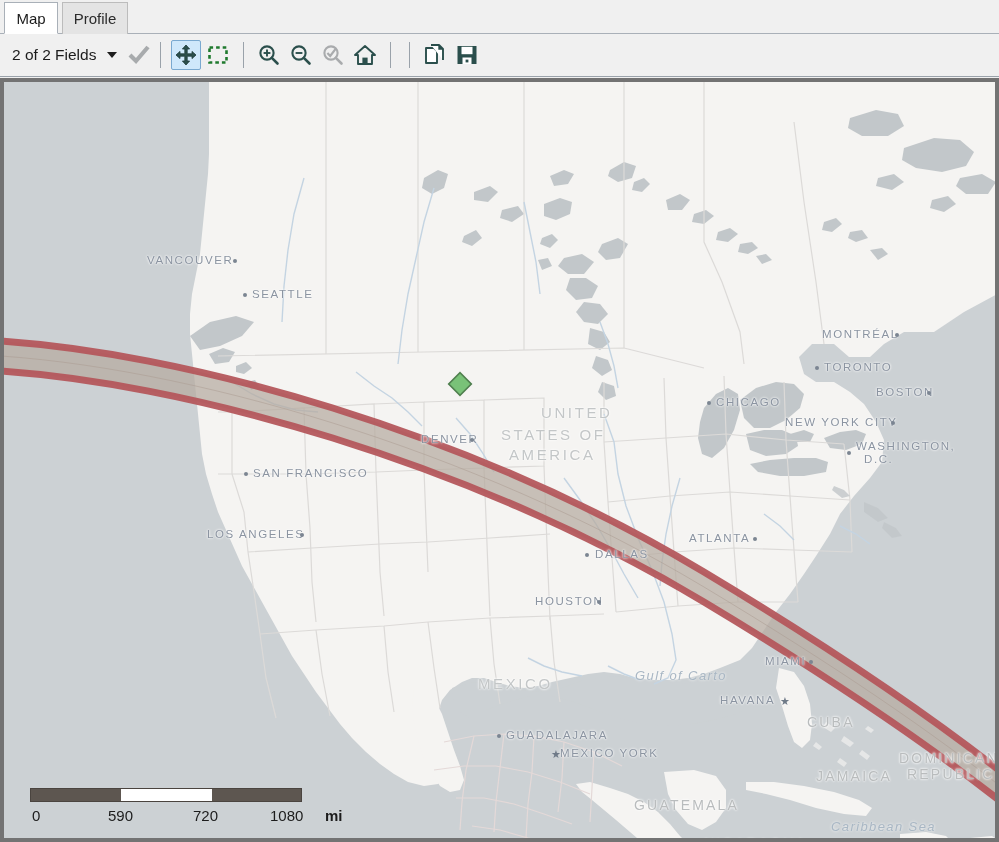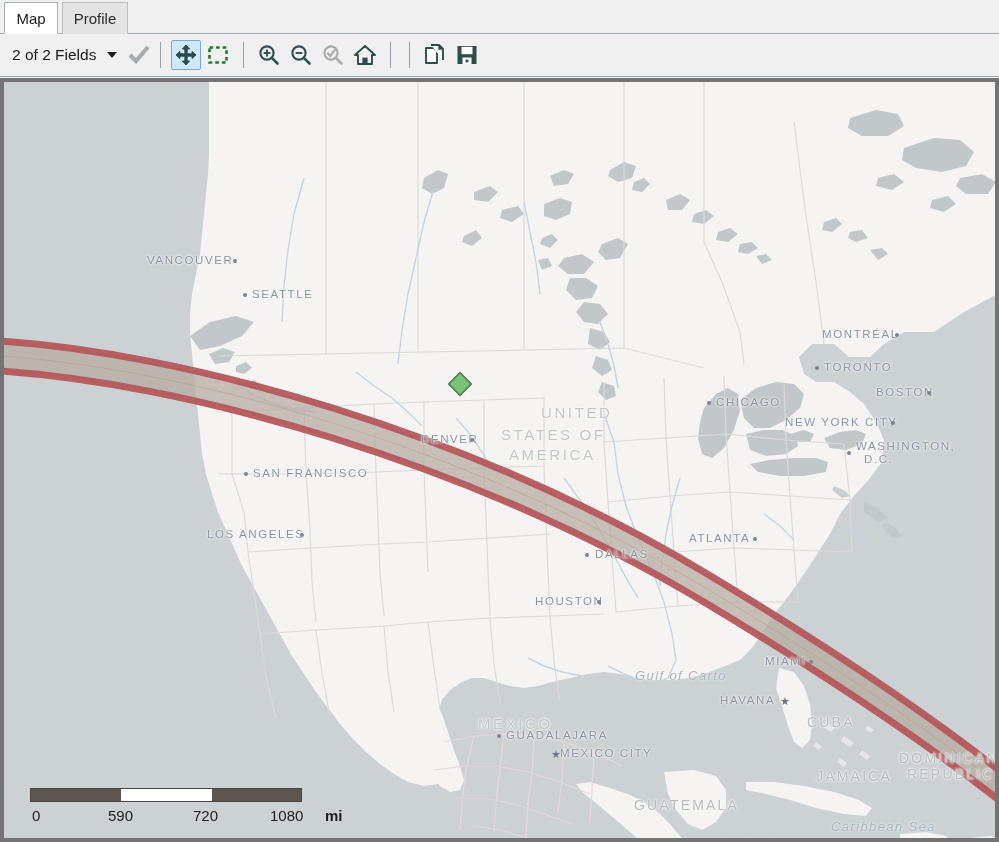--- a/index.html
+++ b/index.html
@@ -407,28 +407,28 @@
         <div class="dot" style="left: 811px; top: 284px;"></div>
         <div class="lbl city" style="left: 872px; top: 304px;">BOSTON</div>
         <div class="dot" style="left: 923px; top: 309px;"></div>
         <div class="lbl city" style="left: 781px; top: 334px;">NEW YORK CITY</div>
         <div class="dot" style="left: 887px; top: 339px;"></div>
         <div class="lbl city" style="left: 852px; top: 358px;">WASHINGTON,</div>
         <div class="dot" style="left: 843px; top: 369px;"></div>
         <div class="lbl city" style="left: 860px; top: 371px;">D.C.</div>
         <div class="lbl city" style="left: 502px; top: 647px;">GUADALAJARA</div>
         <div class="dot" style="left: 493px; top: 652px;"></div>
-        <div class="lbl city" style="left: 556px; top: 665px;">MEXICO CITY</div>
+        <div class="lbl city" style="left: 556px; top: 665px;">MEXICO YORK</div>
         <div class="star" style="left: 547px; top: 667px;">★</div>
         <div class="lbl city" style="left: 716px; top: 612px;">HAVANA</div>
         <div class="star" style="left: 776px; top: 614px;">★</div>
         <div class="lbl country big" style="left: 513px; top: 322px; margin-left: 24px;">UNITED</div>
         <div class="lbl country big" style="left: 497px; top: 344px;">STATES OF</div>
         <div class="lbl country big" style="left: 505px; top: 364px;">AMERICA</div>
-        <div class="lbl country big" style="left: 474px; top: 593px; margin-top: 40px;">MEXICO</div>
+        <div class="lbl country big" style="left: 474px; top: 593px;">MEXICO</div>
         <div class="lbl country" style="left: 630px; top: 715px;">GUATEMALA</div>
         <div class="lbl country" style="left: 700px; top: 754px;">NICARAGUA</div>
         <div class="lbl country" style="left: 803px; top: 632px;">CUBA</div>
         <div class="lbl country" style="left: 812px; top: 686px;">JAMAICA</div>
         <div class="lbl country" style="left: 895px; top: 668px;">DOMINICAN</div>
         <div class="lbl country" style="left: 903px; top: 684px;">REPUBLIC</div>
         <div class="lbl water" style="left: 631px; top: 586px;">Gulf of Carto</div>
         <div class="lbl water" style="left: 827px; top: 737px;">Caribbean Sea</div>
       </div>
 

